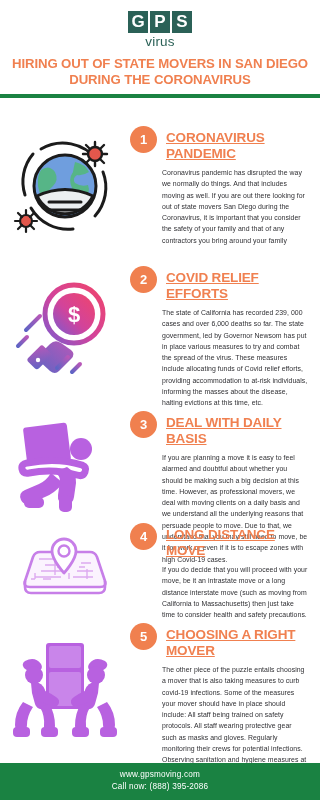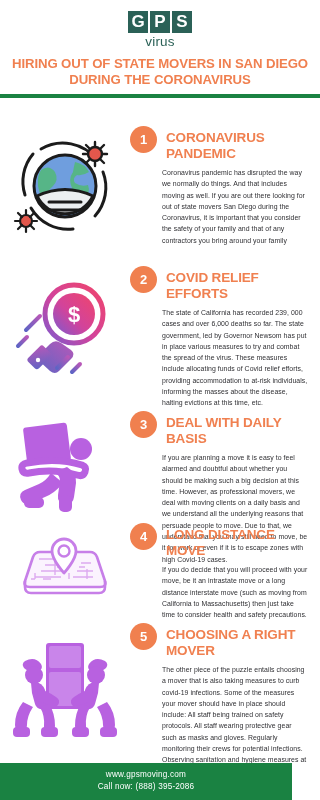--- a/index.html
+++ b/index.html
@@ -103,20 +103,21 @@
     margin-left: -32px;
   }
   .sec-title {
     color: #f08050;
     font-weight: bold;
     font-size: 13.5px;
     line-height: 16px;
     letter-spacing: -0.15px;
     padding-top: 4px;
     text-transform: uppercase;
+    text-decoration: underline;
   }
   .sec-body {
     color: #2f2f33;
     font-size: 6.9px;
     line-height: 11.3px;
     letter-spacing: 0.05px;
     text-align: left;
   }
 
   
@@ -127,21 +128,21 @@
   .s5 { position: absolute; left: 0; top: 525px; width: 320px; }
 
   .s1 .content, .s2 .content, .s3 .content, .s4 .content, .s5 .content {
     padding-left: 32px;
   }
 
   
   .footer {
     position: absolute;
     left: 0; bottom: 0;
-    width: 292px;
+    width: 320px;
     background: #1a8242;
     color: #ffffff;
     text-align: center;
     padding: 6px 0 7px;
     font-size: 8.2px;
     line-height: 12px;
     letter-spacing: 0.2px;
   }
 
   

